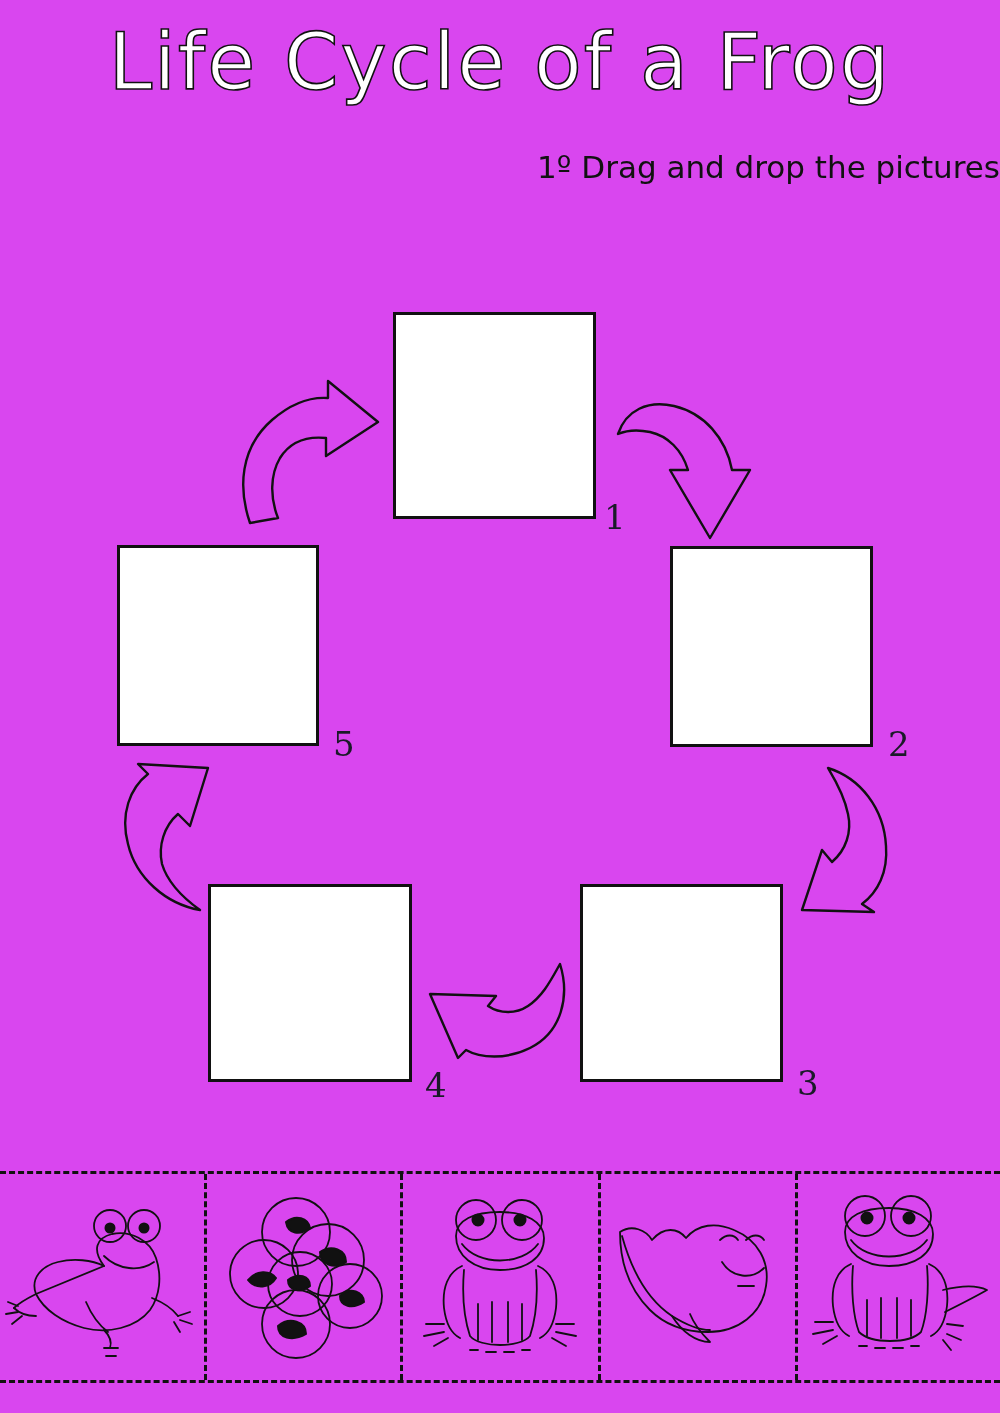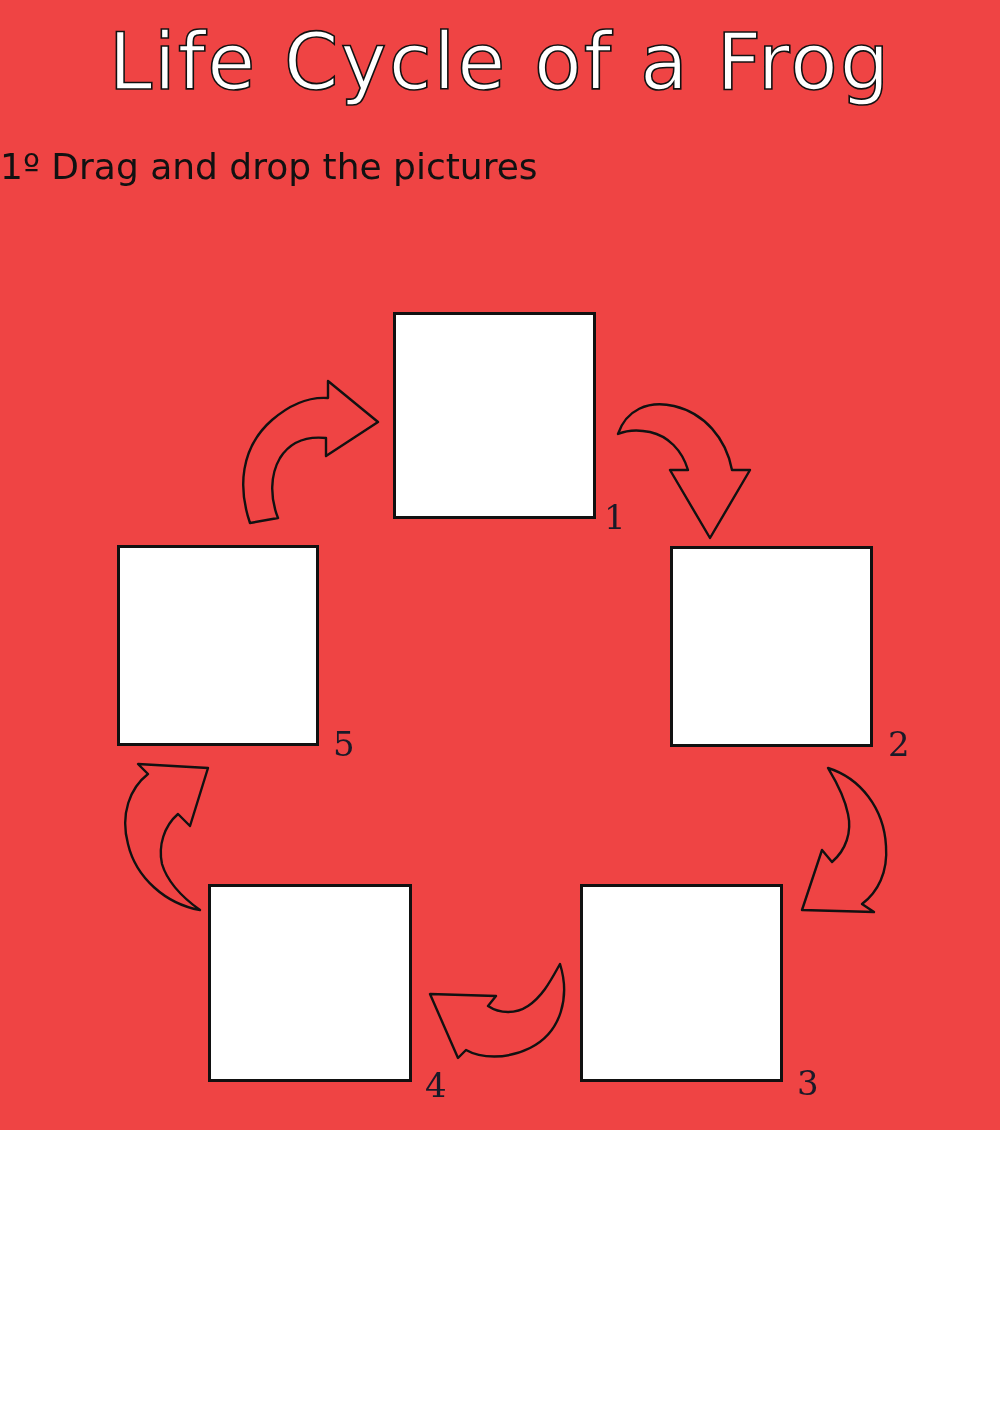--- a/index.html
+++ b/index.html
@@ -6,22 +6,22 @@
     margin: 0;
     padding: 0;
     background: #ffffff;
   }
   body {
     font-family: "DejaVu Sans", sans-serif;
   }
   #page {
     position: relative;
     width: 1000px;
-    height: 1130px;
-    background: #ef4444;
+    height: 1413px;
+    background: #d946ef;
     overflow: hidden;
   }
 
   
   .title {
     position: absolute;
     left: 0;
     top: 14px;
     width: 1000px;
     text-align: center;
@@ -31,23 +31,23 @@
     letter-spacing: 2px;
     font-weight: 400;
     color: #ffffff;
     -webkit-text-stroke: 1.6px #111111;
     white-space: nowrap;
   }
   .instruction {
     position: absolute;
     width: 1000px;
     left: 0;
-    text-align: left;
+    text-align: right;
     font-family: "DejaVu Sans", sans-serif;
-    font-size: 36px;
+    font-size: 31px;
     line-height: 38px;
     color: #111111;
     font-weight: 400;
     white-space: nowrap;
   }
   .instruction-1 { top: 148px; }
   .instruction-2 { top: 216px; }
 
   
   .cycle-box {

